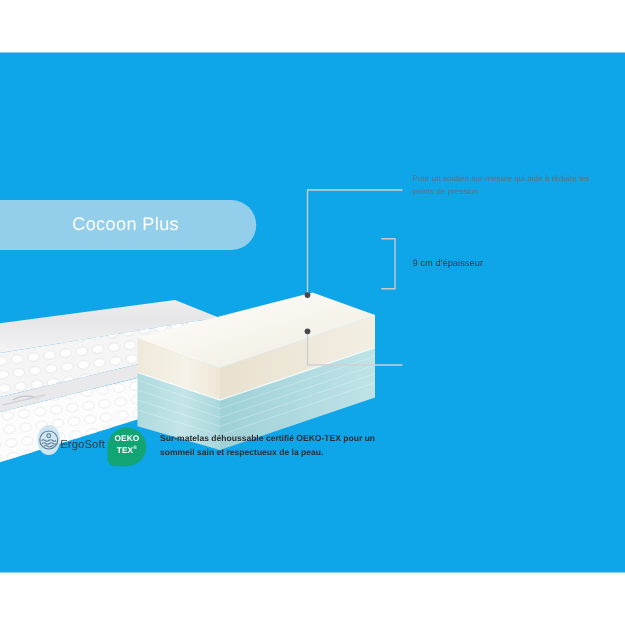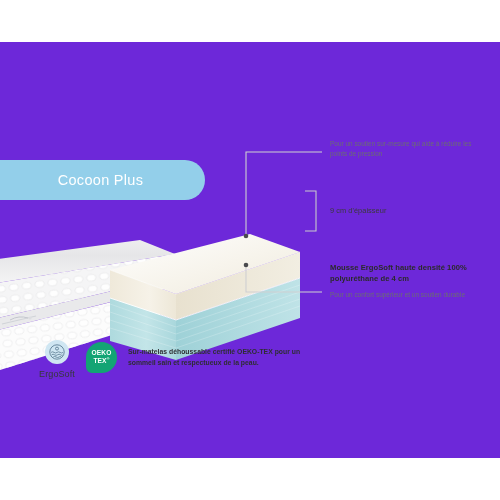--- a/index.html
+++ b/index.html
@@ -20,21 +20,21 @@
     background: #ffffff;
     overflow: hidden;
   }
   
   #content-band {
     position: absolute;
     left: 0;
     top: 42px;
     width: 500px;
     height: 416px;
-    background: #6d28d9;
+    background: #0ea5e9;
     overflow: hidden;
   }
 
   
   #title-pill {
     position: absolute;
     left: -40px;
     top: 118px;
     width: 245px;
     height: 40px;
@@ -103,21 +103,21 @@
   #footer {
     position: absolute;
     left: 30px;
     top: 340px;
     display: flex;
     align-items: flex-start;
   }
   .ergo-badge {
     width: 54px;
     display: flex;
-    flex-direction: column;
+    flex-direction: row;
     align-items: center;
     justify-content: center;
   }
   .ergo-circle {
     width: 24px;
     height: 24px;
     border-radius: 50%;
     background: #cfe6f2;
     display: flex;
     align-items: center;
@@ -266,24 +266,20 @@
   </svg>
 
   <div class="annot" id="annot-top">
     <div class="a-desc">Pour un soutien sur-mesure qui aide à réduire les points de pression</div>
   </div>
 
   <div class="annot" id="annot-mid">
     <div class="a-title">9 cm d'épaisseur</div>
   </div>
 
-  <div class="annot" id="annot-bot">
-    <div class="a-title">Mousse ErgoSoft haute densité 100% polyuréthane de 4 cm</div>
-    <div class="a-desc">Pour un confort supérieur et un soutien durable</div>
-  </div>
 
   <div id="footer">
 
     <div class="ergo-badge">
       <div class="ergo-circle">
         <svg width="16" height="16" viewBox="0 0 16 16" xmlns="http://www.w3.org/2000/svg">
           <circle cx="8" cy="8" r="7.2" fill="none" stroke="#5f7f96" stroke-width="0.9"></circle>
           <circle cx="8" cy="4.6" r="1.5" fill="none" stroke="#5f7f96" stroke-width="0.9"></circle>
           <path d="M2.1,8.4 q1.5,-1.2 3,0 q1.5,1.2 3,0 q1.5,-1.2 3,0 q1.5,1.2 2.8,0" fill="none" stroke="#5f7f96" stroke-width="0.85"></path>
           <path d="M2.6,10.8 q1.5,-1.2 3,0 q1.5,1.2 3,0 q1.5,-1.2 3,0 q1.2,1 2.1,0.2" fill="none" stroke="#5f7f96" stroke-width="0.85"></path>

